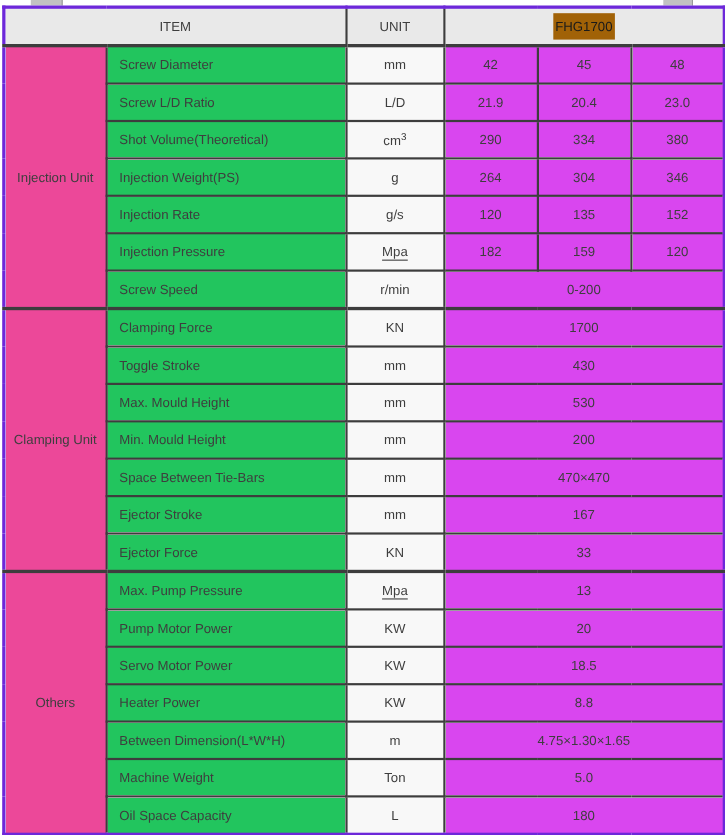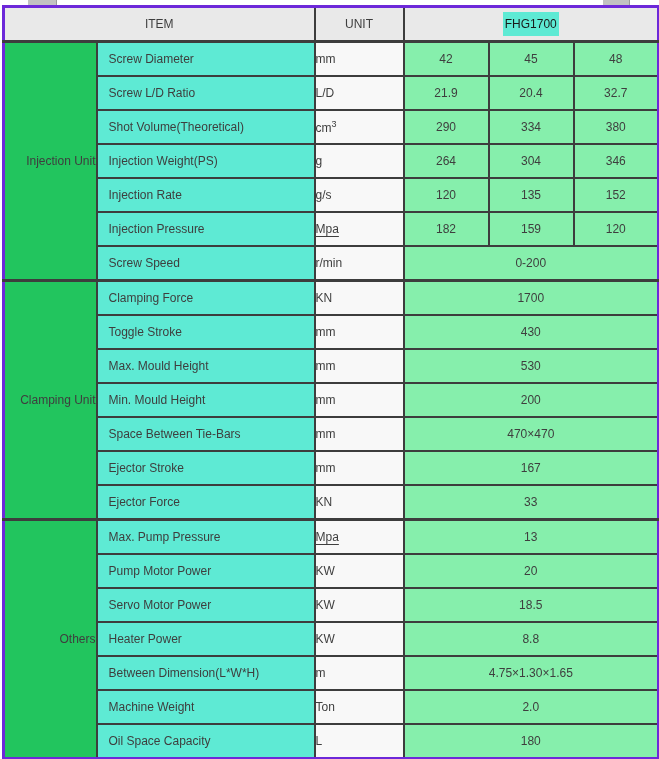--- a/index.html
+++ b/index.html
@@ -30,28 +30,28 @@
     border: 2px solid #3d3d3d;
     font-size: 12px;
     font-weight: normal;
     color: #3e3e3e;
     height: 32px;
     padding: 0;
     overflow: hidden;
     white-space: nowrap;
   }
   th            { background: #e9e9e9; text-align: center; }
-  td.cat        { background: #22c55e; text-align: right; }
-  td.item       { background: #5eead4; text-align: left; padding-left: 11px; }
-  td.unit       { background: #f8f8f8; }
-  td.val        { background: #86efac; text-align: center; }
+  td.cat        { background: #ec4899; text-align: center; }
+  td.item       { background: #22c55e; text-align: left; padding-left: 11px; }
+  td.unit       { background: #f8f8f8; text-align: center; }
+  td.val        { background: #d946ef; text-align: center; }
   tr.sec-start td { border-top-width: 3px; }
 
   .model-hl {
-    background: #5eead4;
+    background: #a16207;
     color: #1a1a1a;
     padding: 5px 2px;
   }
   .squiggle {
     text-decoration-line: underline;
     text-decoration-style: wavy;
     text-decoration-color: #e00000;
     text-decoration-thickness: 1px;
     text-underline-offset: 3px;
     text-decoration: underline;
@@ -87,21 +87,21 @@
     <td class="unit">mm</td>
     <td class="val">42</td>
     <td class="val">45</td>
     <td class="val">48</td>
   </tr>
   <tr>
     <td class="item">Screw L/D Ratio</td>
     <td class="unit">L/D</td>
     <td class="val">21.9</td>
     <td class="val">20.4</td>
-    <td class="val">32.7</td>
+    <td class="val">23.0</td>
   </tr>
   <tr>
     <td class="item">Shot Volume(Theoretical)</td>
     <td class="unit"><span>cm</span><sup>3</sup></td>
     <td class="val">290</td>
     <td class="val">334</td>
     <td class="val">380</td>
   </tr>
   <tr>
     <td class="item">Injection Weight(PS)</td>
@@ -189,21 +189,21 @@
     <td class="val" colspan="3">8.8</td>
   </tr>
   <tr>
     <td class="item">Between Dimension(L*W*H)</td>
     <td class="unit">m</td>
     <td class="val" colspan="3">4.75×1.30×1.65</td>
   </tr>
   <tr>
     <td class="item">Machine Weight</td>
     <td class="unit">Ton</td>
-    <td class="val" colspan="3">2.0</td>
+    <td class="val" colspan="3">5.0</td>
   </tr>
   <tr>
     <td class="item">Oil Space Capacity</td>
     <td class="unit">L</td>
     <td class="val" colspan="3">180</td>
   </tr>
 </tbody>
   </table>
 
 </body></html>

